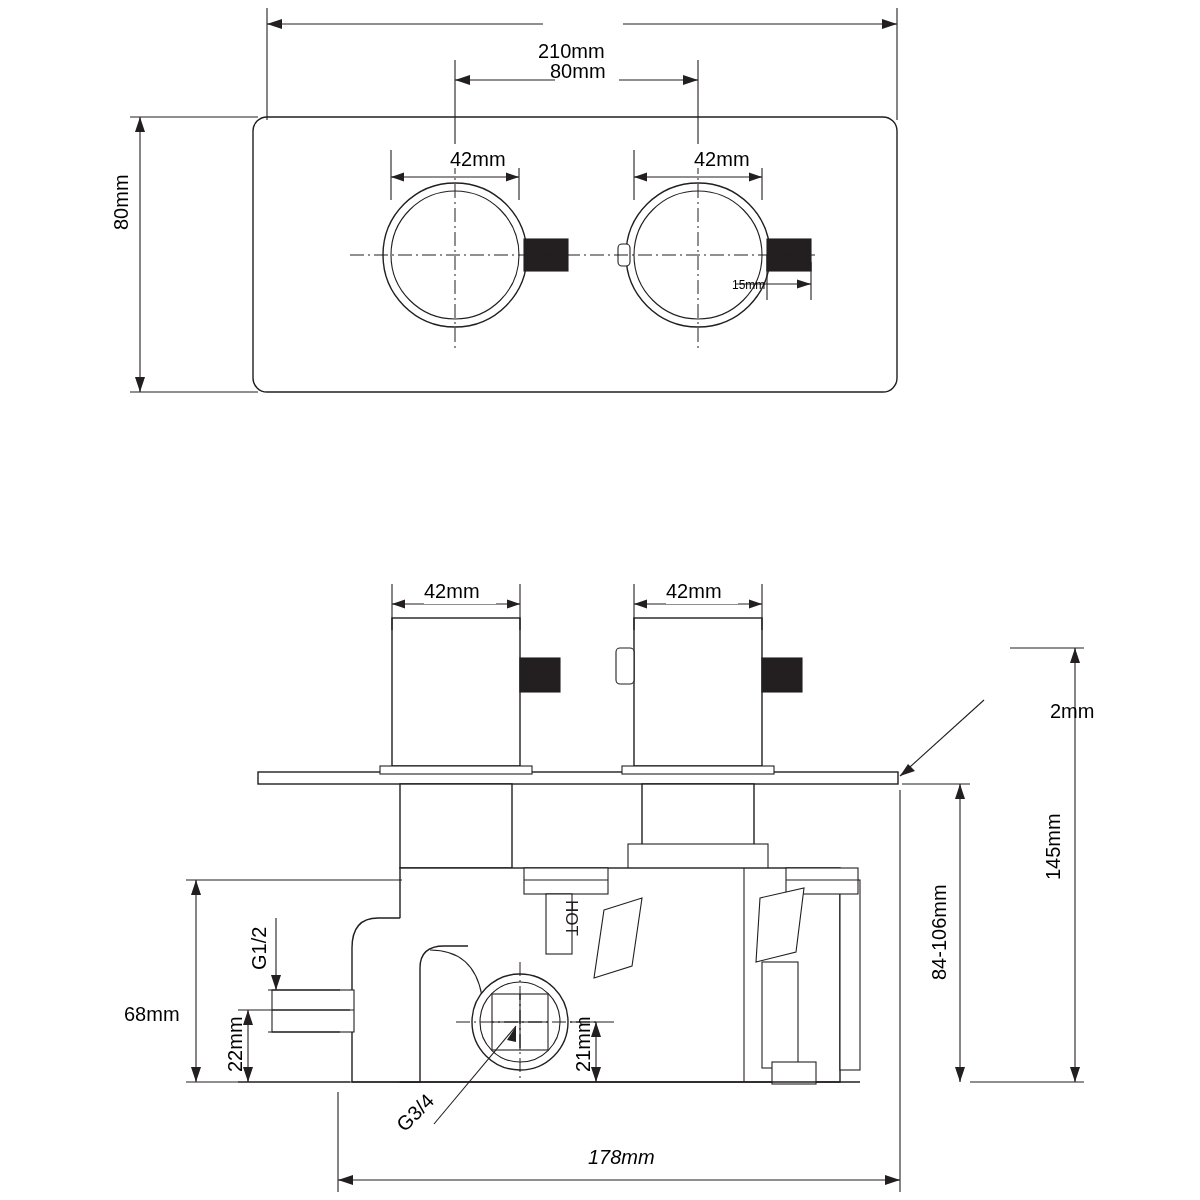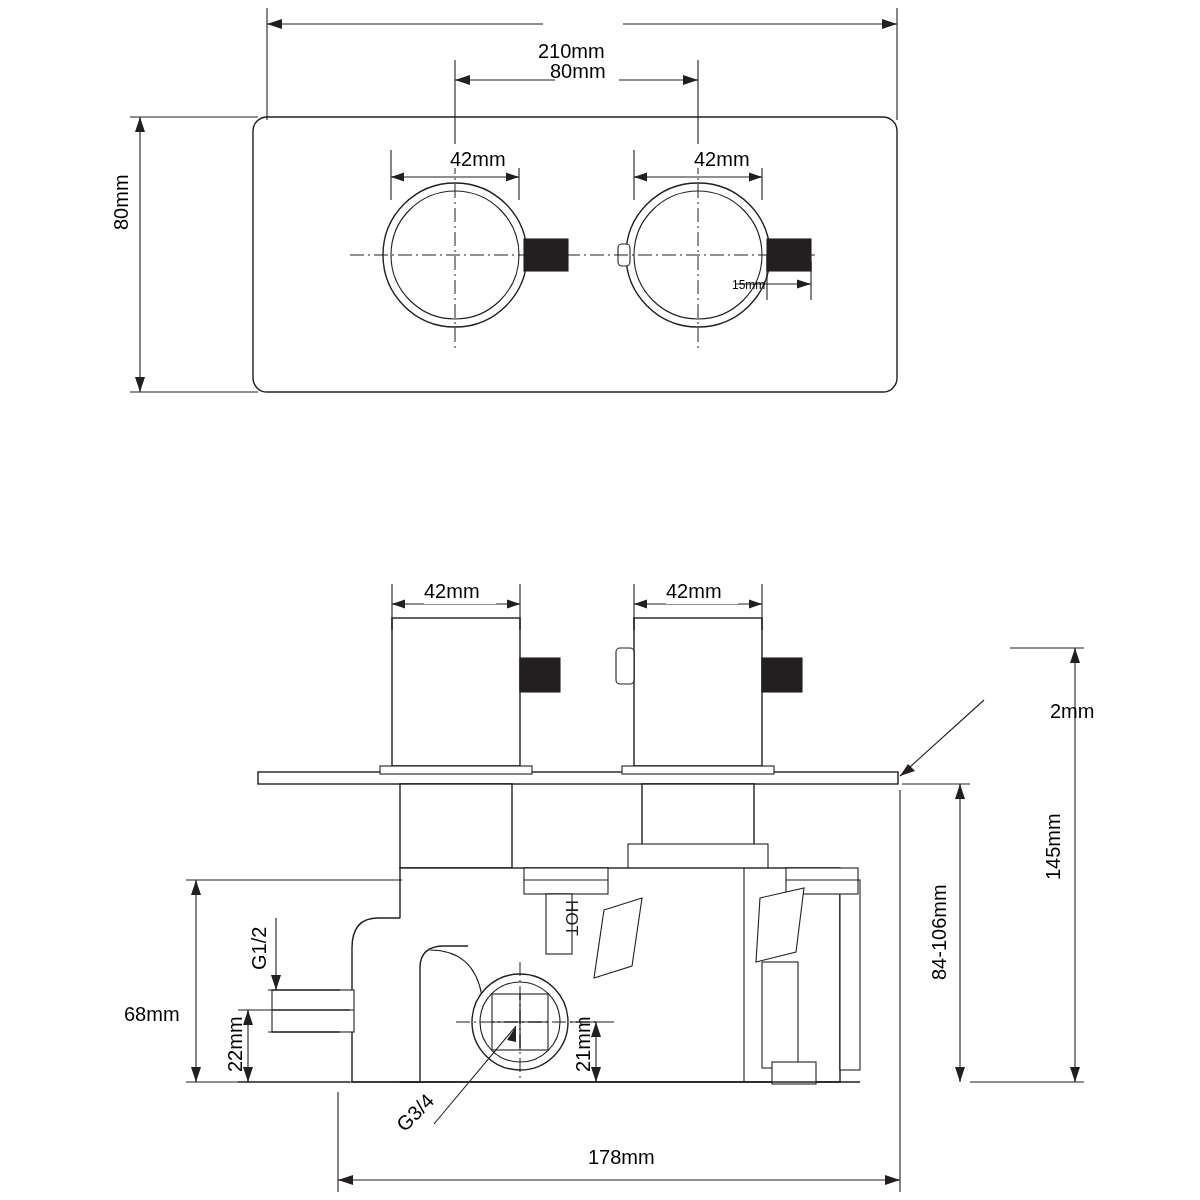--- a/index.html
+++ b/index.html
@@ -261,15 +261,15 @@
     <div style="position:absolute;left:124px;top:968px;font-size:20px;margin-top:35px;">68mm</div>
 
     <div style="position:absolute;left:248px;top:970px;font-size:20px;transform:rotate(-90deg);transform-origin:left top;white-space:nowrap;">G1/2</div>
 
     <div style="position:absolute;left:224px;top:1072px;font-size:20px;transform:rotate(-90deg);transform-origin:left top;white-space:nowrap;">22mm</div>
 
     <div style="position:absolute;left:572px;top:1072px;font-size:20px;transform:rotate(-90deg);transform-origin:left top;white-space:nowrap;">21mm</div>
 
     <div style="position:absolute;left:392px;top:1120px;font-size:20px;transform:rotate(-45deg);transform-origin:left top;white-space:nowrap;">G3/4</div>
 
-    <div style="position:absolute;left:588px;top:1146px;font-size:20px;">178mm</div>
+    <div style="position:absolute;left:588px;top:1146px;font-size:20px;font-style:italic;">178mm</div>
   </div>
 </div>
 
 </body></html>

